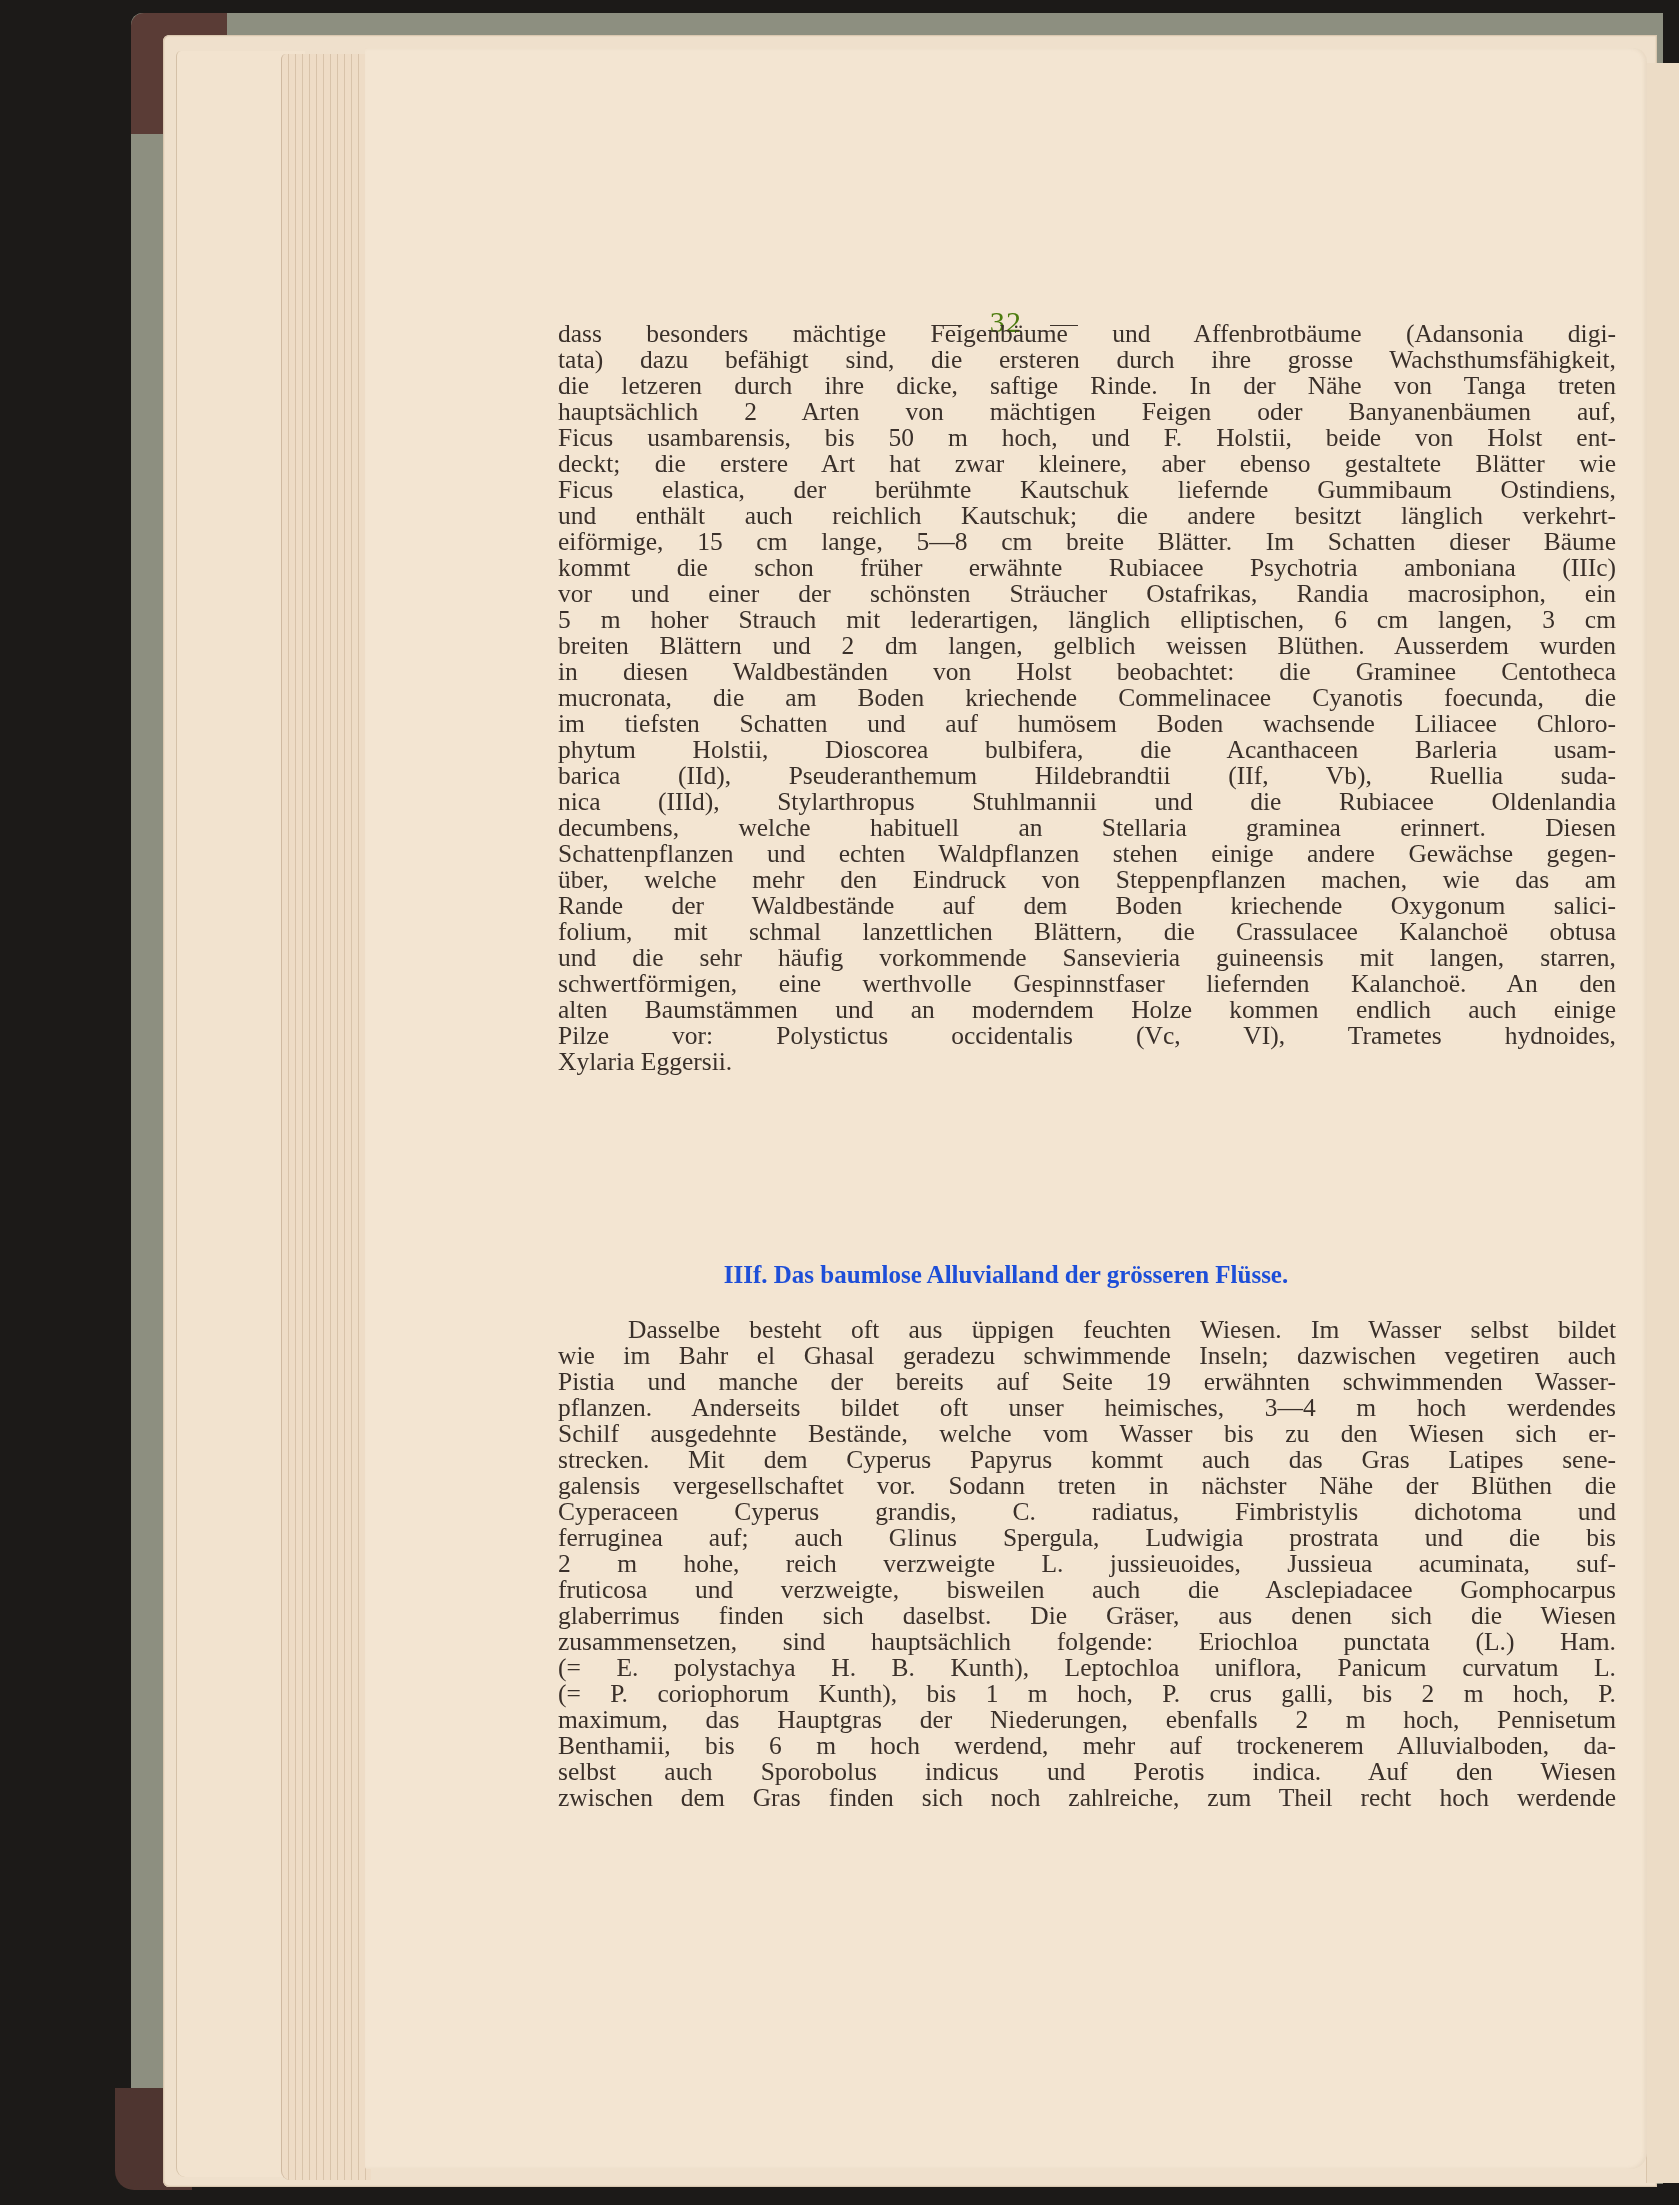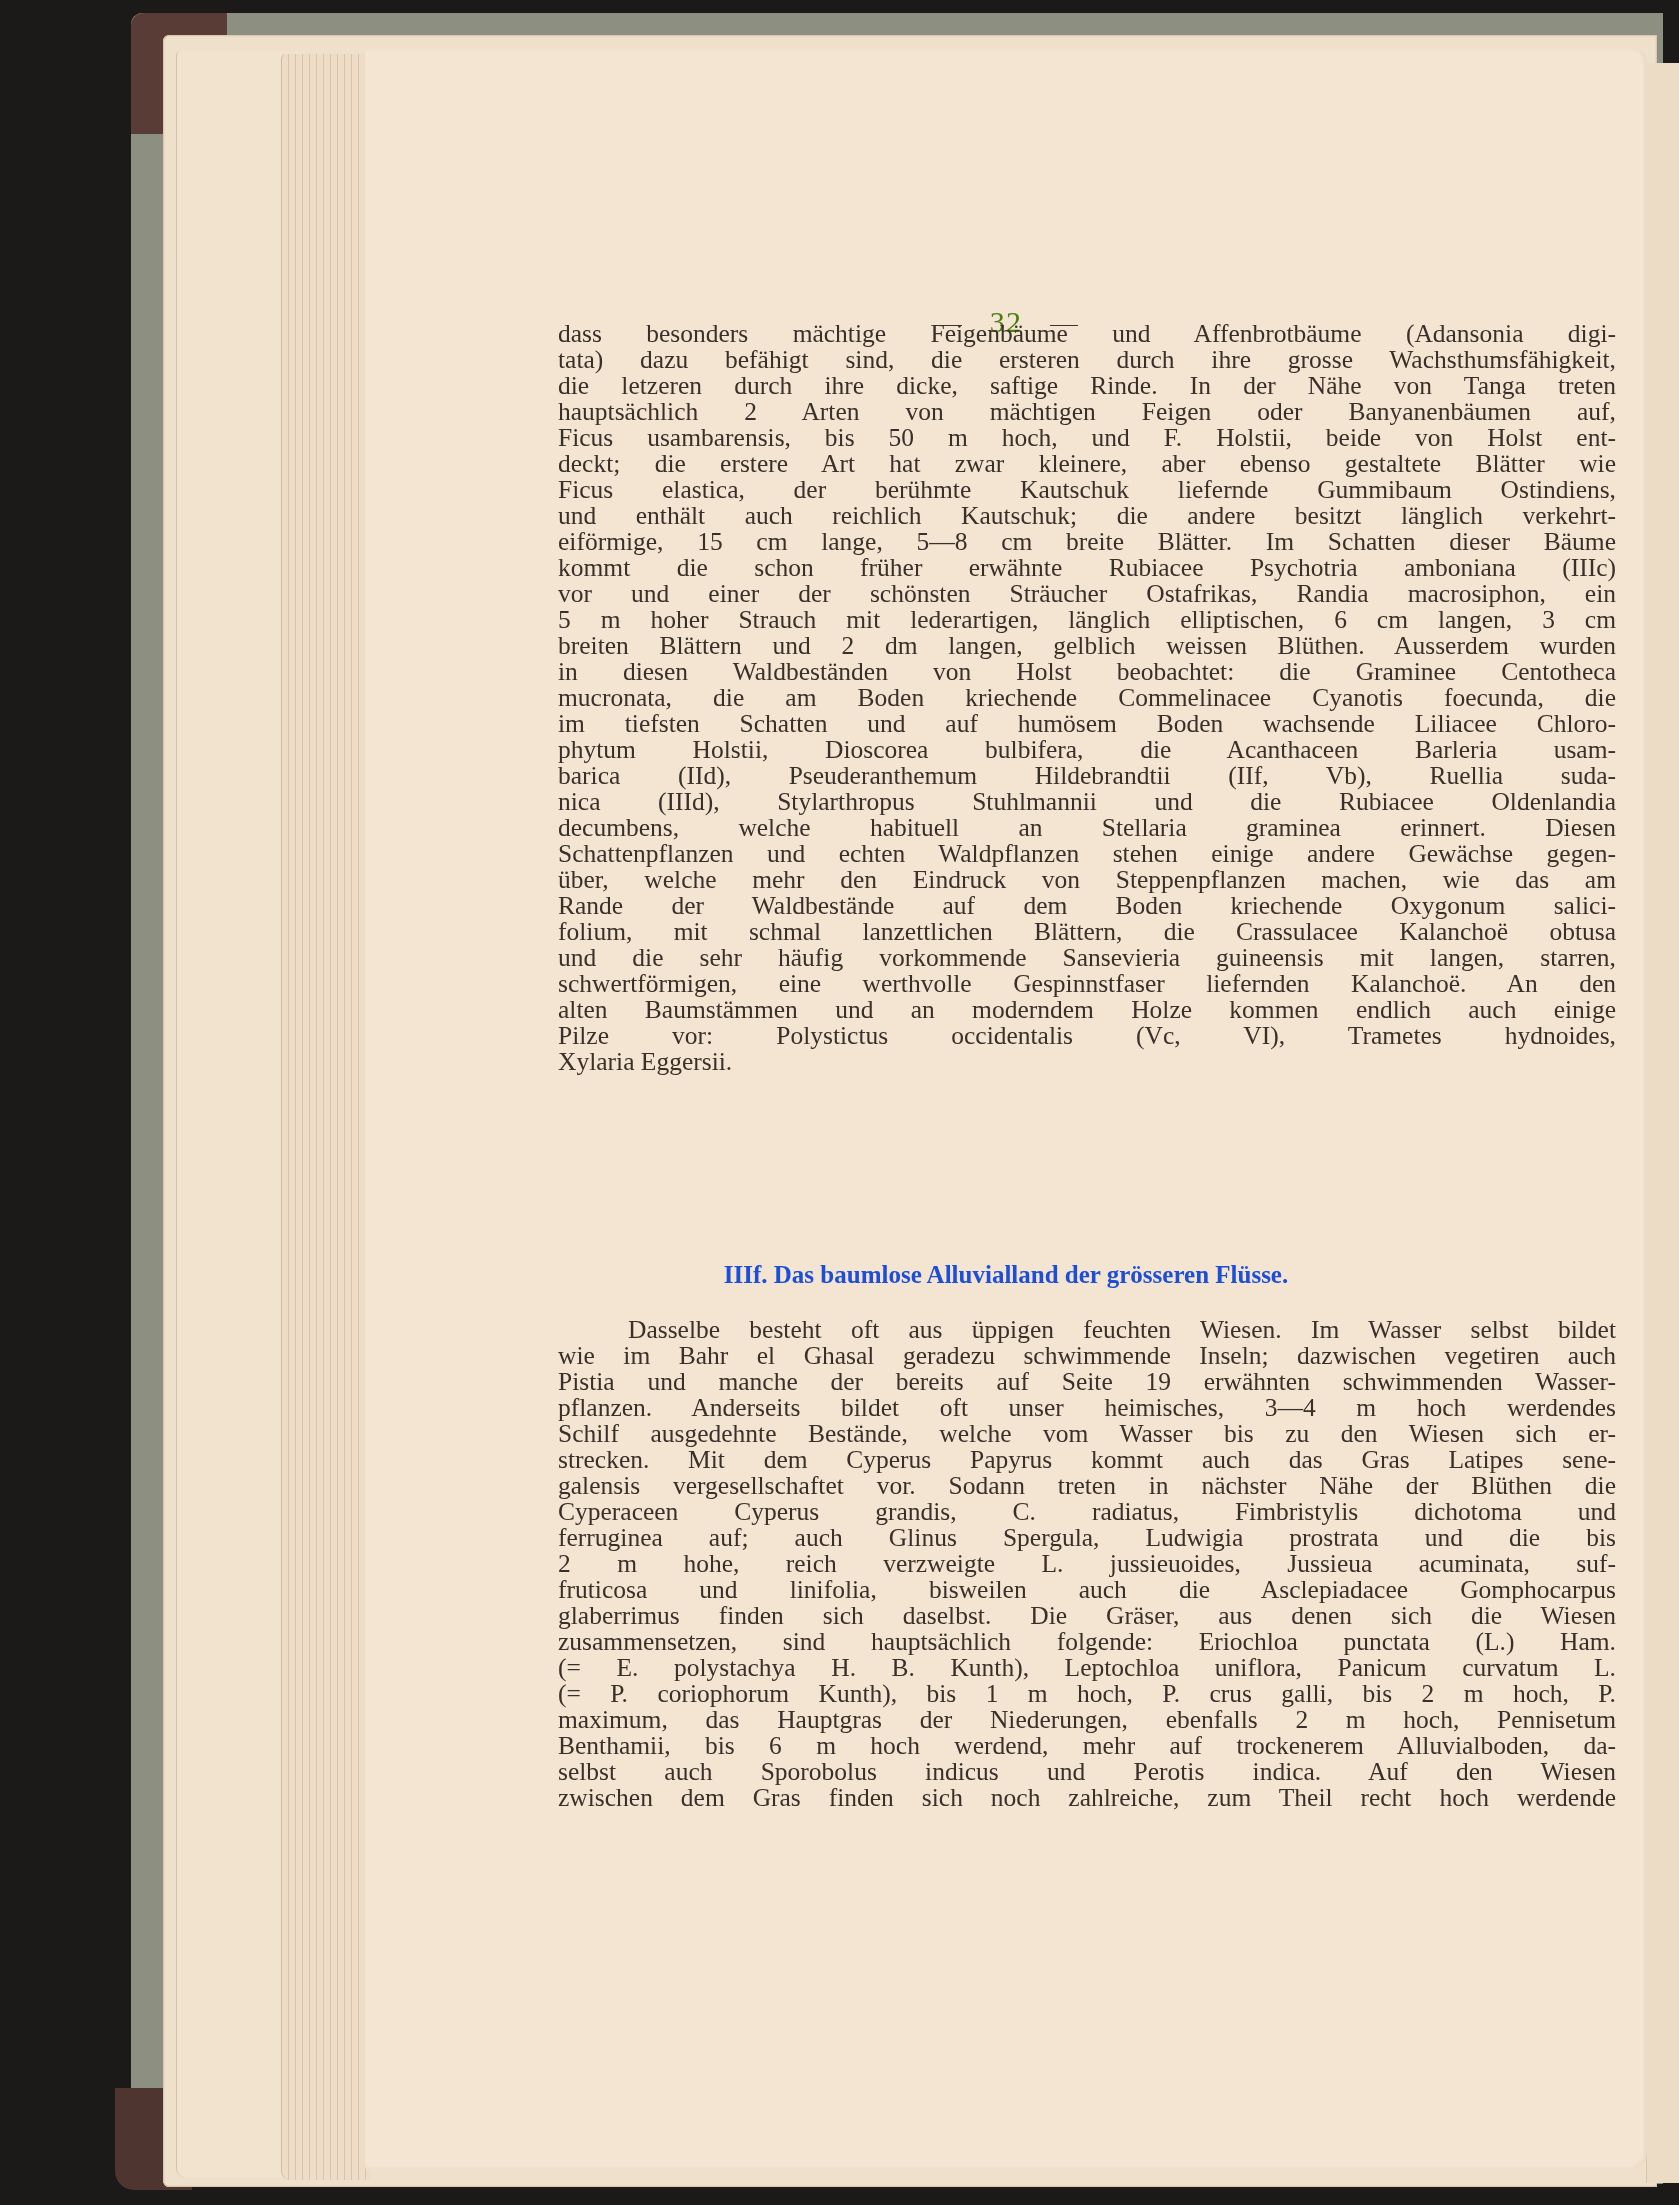--- a/index.html
+++ b/index.html
@@ -111,21 +111,21 @@
     <span class="line indent">Dasselbe besteht oft aus üppigen feuchten Wiesen. Im Wasser selbst bildet</span>
     <span class="line">wie im Bahr el Ghasal geradezu schwimmende Inseln; dazwischen vegetiren auch</span>
     <span class="line">Pistia und manche der bereits auf Seite 19 erwähnten schwimmenden Wasser-</span>
     <span class="line">pflanzen. Anderseits bildet oft unser heimisches, 3—4 m hoch werdendes</span>
     <span class="line">Schilf ausgedehnte Bestände, welche vom Wasser bis zu den Wiesen sich er-</span>
     <span class="line">strecken. Mit dem Cyperus Papyrus kommt auch das Gras Latipes sene-</span>
     <span class="line">galensis vergesellschaftet vor. Sodann treten in nächster Nähe der Blüthen die</span>
     <span class="line">Cyperaceen Cyperus grandis, C. radiatus, Fimbristylis dichotoma und</span>
     <span class="line">ferruginea auf; auch Glinus Spergula, Ludwigia prostrata und die bis</span>
     <span class="line">2 m hohe, reich verzweigte L. jussieuoides, Jussieua acuminata, suf-</span>
-    <span class="line">fruticosa und linifolia, bisweilen auch die Asclepiadacee Gomphocarpus</span>
+    <span class="line">fruticosa und verzweigte, bisweilen auch die Asclepiadacee Gomphocarpus</span>
     <span class="line">glaberrimus finden sich daselbst. Die Gräser, aus denen sich die Wiesen</span>
     <span class="line">zusammensetzen, sind hauptsächlich folgende: Eriochloa punctata (L.) Ham.</span>
     <span class="line">(= E. polystachya H. B. Kunth), Leptochloa uniflora, Panicum curvatum L.</span>
     <span class="line">(= P. coriophorum Kunth), bis 1 m hoch, P. crus galli, bis 2 m hoch, P.</span>
     <span class="line">maximum, das Hauptgras der Niederungen, ebenfalls 2 m hoch, Pennisetum</span>
     <span class="line">Benthamii, bis 6 m hoch werdend, mehr auf trockenerem Alluvialboden, da-</span>
     <span class="line">selbst auch Sporobolus indicus und Perotis indica. Auf den Wiesen</span>
     <span class="line">zwischen dem Gras finden sich noch zahlreiche, zum Theil recht hoch werdende</span>
   </div>
 </div>

